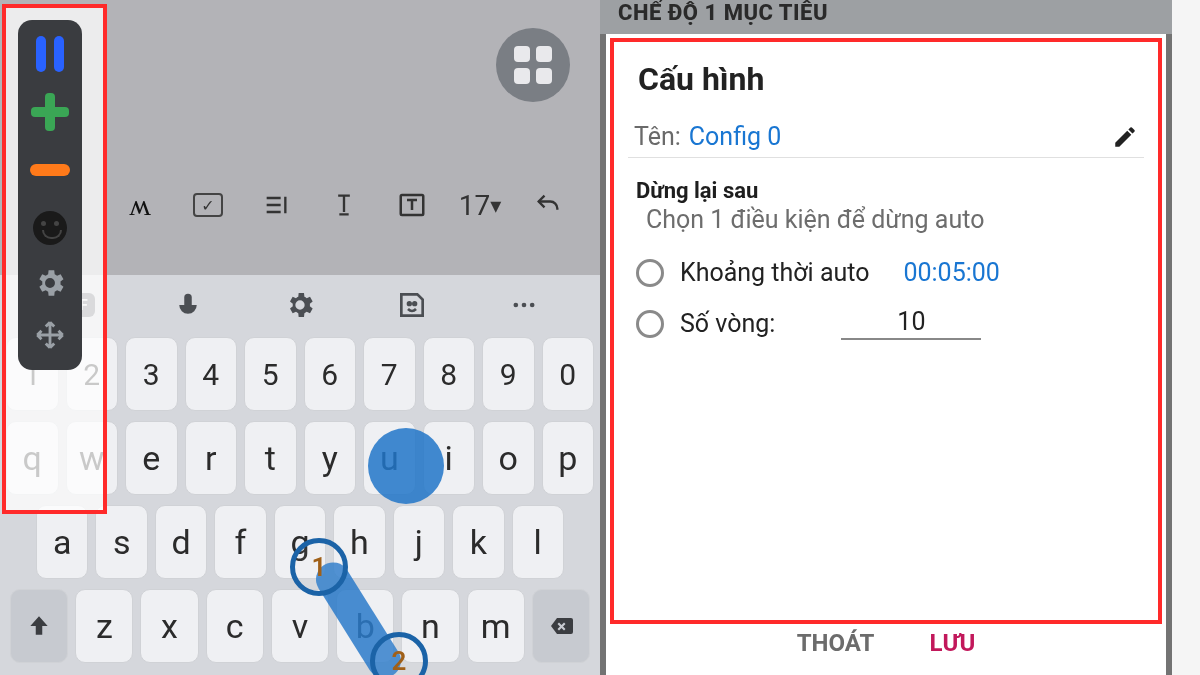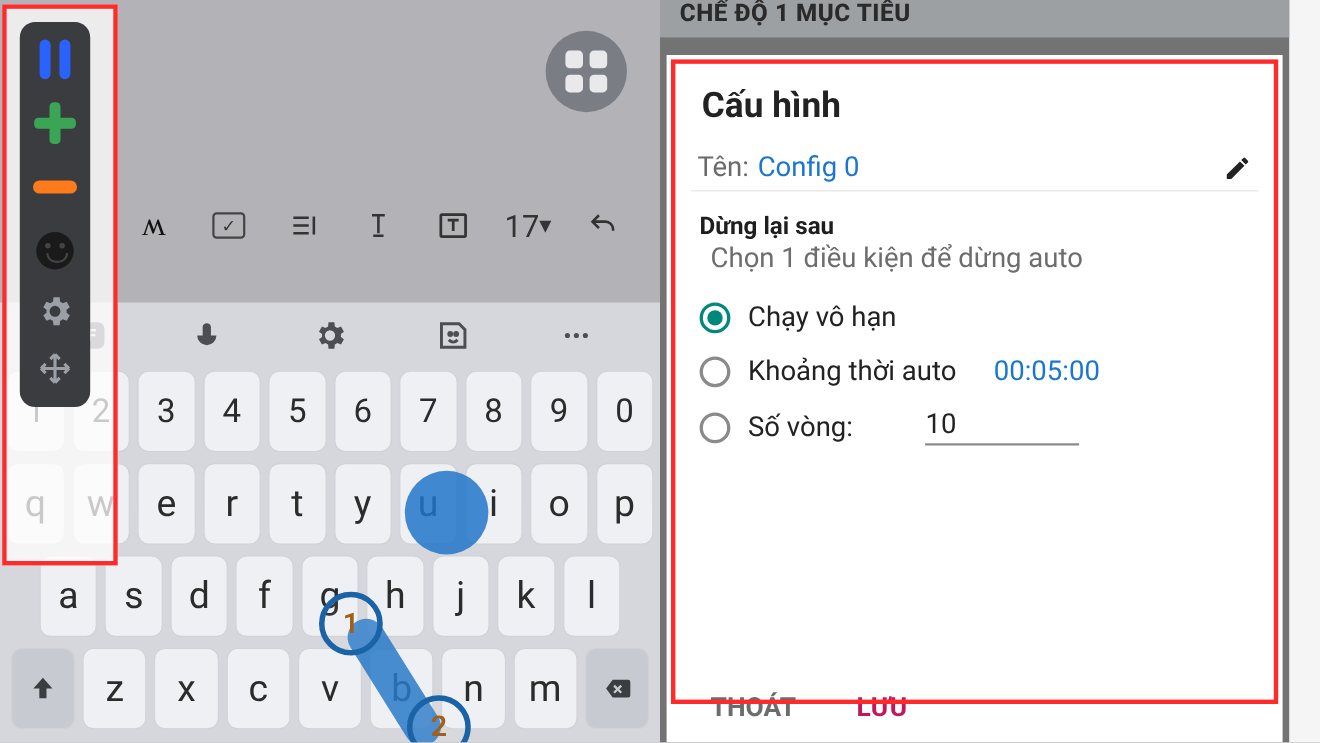--- a/index.html
+++ b/index.html
@@ -59,38 +59,38 @@
   .back-key { width: 74px; background:#c7cad0; font-size: 24px; }
 
   
   .swipe { position: absolute; z-index: 30; pointer-events: none; }
   .dot-big { width: 76px; height: 76px; border-radius: 50%; background: rgba(33,117,200,0.85); position: absolute; }
   .dot-ring { width: 58px; height: 58px; border-radius:50%; border:5px solid #1b63a7; position:absolute; display:flex;align-items:center;justify-content:center; font-size:26px; color:#a06018; font-weight:600; background:rgba(255,255,255,0.05);}
   .trail { position:absolute; width: 130px; height: 34px; background: rgba(42,122,201,0.85); transform: rotate(58deg); transform-origin: left center; border-radius: 20px; }
 
   
   .right-top-peek { height: 34px; background: #9da0a3; color: #2a2a2a; font-weight: 800; font-size: 22px; padding-left: 18px; letter-spacing: 0.5px; overflow: hidden; }
-  .dialog-wrap { flex: 1; background: #fff; margin: 16px 6px 0 6px; position: relative; display: flex; flex-direction: column; }
+  .dialog-wrap { flex: 1; background: #fff; margin: 0 6px 0 6px; position: relative; display: flex; flex-direction: column; }
   .red-box-right { position: absolute; left: 4px; right: 4px; top: 4px; height: 586px; border: 4px solid #ff2a2a; pointer-events: none; }
   .dlg-title { font-size: 32px; font-weight: 700; color: #222; padding: 26px 32px 8px; }
   .dlg-name-row { display: flex; align-items: center; padding: 16px 28px 6px; font-size: 25px; gap: 8px; }
   .dlg-name-label { color: #6a6a6a; }
   .dlg-name-val { color: #1976d2; }
   .edit-pencil { margin-left: auto; color: #222; }
   .load-btn { margin: 18px 0 20px 30px; display: inline-block; background: #e4e4e7; color: #c2185b; font-size: 22px; font-weight: 700; padding: 12px 20px; letter-spacing: 0.5px; }
   .hr { height: 1px; background: #e0e0e0; margin: 0 22px 14px; }
   .section-h { font-size: 22px; font-weight: 700; color: #1e1e1e; padding: 6px 30px 0; }
   .section-sub { font-size: 25px; color: #6d6d6d; padding: 2px 40px 14px; }
   .radio-row { display: flex; align-items: center; gap: 16px; padding: 10px 30px; font-size: 25px; color: #222; }
   .radio { width: 28px; height: 28px; border: 3px solid #8a8a8a; border-radius: 50%; display: inline-flex; align-items: center; justify-content: center; flex-shrink:0; }
   .radio.sel { border-color: #00897b; }
   .radio.sel::after { content:""; width: 14px; height: 14px; background:#00897b; border-radius:50%; }
   .radio-val { color: #1976d2; margin-left: 18px; font-size: 25px; }
-  .loop-input { width: 140px; text-align: left; font-size: 25px; color:#222; border: none; border-bottom: 2px solid #888; margin-left: 50px; padding-bottom: 2px; }
-  .dlg-footer { margin-top: auto; display: flex; justify-content: flex-start; gap: 55px; padding: 16px 40px 18px; font-size: 24px; font-weight: 700; }
+  .loop-input { width: 140px; text-align: center; font-size: 25px; color:#222; border: none; border-bottom: 2px solid #888; margin-left: 50px; padding-bottom: 2px; }
+  .dlg-footer { margin-top: auto; display: flex; justify-content: center; gap: 55px; padding: 16px 40px 18px; font-size: 24px; font-weight: 700; }
   .btn-cancel { color: #6c6c6c; }
   .btn-save { color: #c2185b; }
 
   svg { display:block; }
 </style>
 </head>
 <body>
 
 <div class="container">
 
@@ -283,24 +283,20 @@
           <svg width="26" height="26" viewBox="0 0 24 24" fill="#222">
               <path d="M3 17.25V21h3.75L17.81 9.94l-3.75-3.75L3 17.25zM20.71 7.04a1 1 0 000-1.41l-2.34-2.34a1 1 0 00-1.41 0l-1.83 1.83 3.75 3.75 1.83-1.83z"></path>
             </svg>
         </span>
       </div>
       <div class="hr"></div>
       <div class="section-h">Dừng lại sau</div>
       <div class="section-sub">Chọn 1 điều kiện để dừng auto</div>
 
       <div class="radio-row">
-        <span class="radio sel"></span>
-        <span>Chạy vô hạn</span>
-      </div>
-      <div class="radio-row">
         <span class="radio"></span>
         <span>Khoảng thời auto</span>
         <span class="radio-val">00:05:00</span>
       </div>
       <div class="radio-row">
         <span class="radio"></span>
         <span>Số vòng:</span>
         <span class="loop-input">10</span>
       </div>
 

